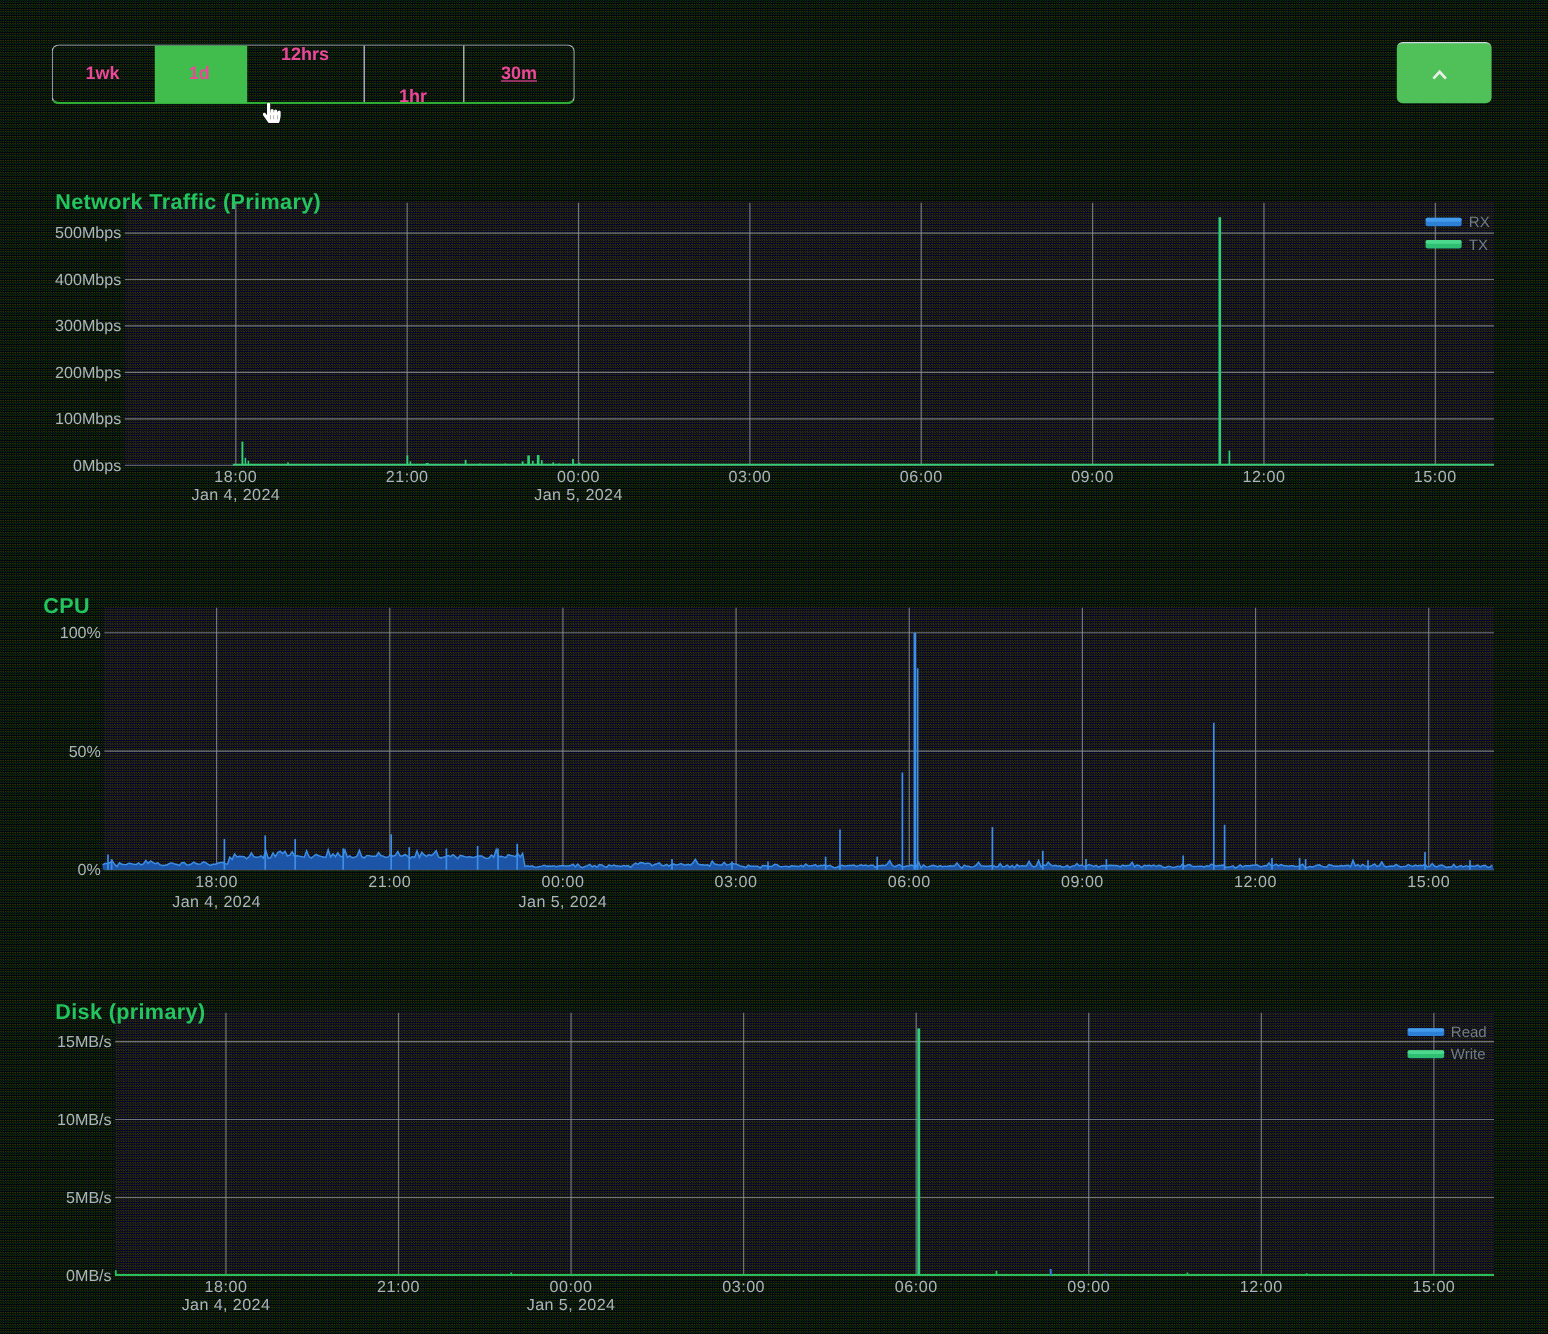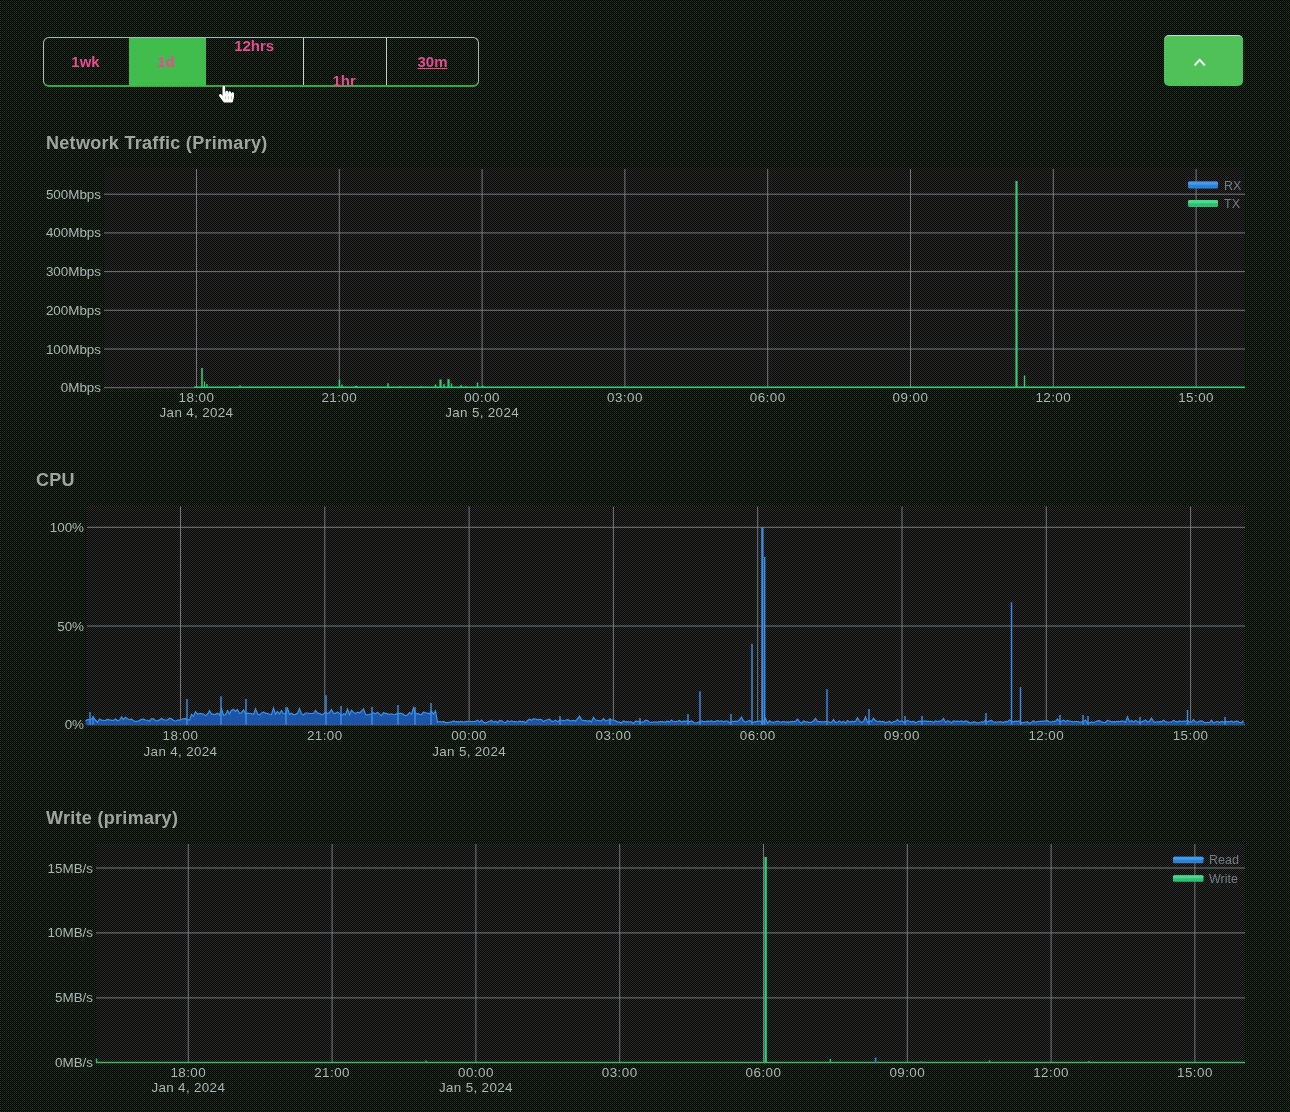--- a/index.html
+++ b/index.html
@@ -8,21 +8,21 @@
   background-image: conic-gradient(#003300 0 25%, #000000 25% 50%, #333300 50% 75%, #000033 75% 100%);
   background-size:2px 2px;
   position:relative;
 }
 .abs { position:absolute; }
 .plot {
   position:absolute;
   background-image: conic-gradient(#333300 0 25%, #000033 25% 50%, #333300 50% 75%, #000033 75% 100%);
   background-size:2px 2px;
 }
-.title { position:absolute; color:#a3a3a3; font-weight:700; font-size:18px; line-height:19px; letter-spacing:0.3px; }
+.title { position:absolute; color:#22c55e; font-weight:700; font-size:18px; line-height:19px; letter-spacing:0.3px;margin-top:25px; }
 .tablbl { text-align:center; color:#ec4899; font-weight:700; font-size:15px; line-height:15px; }
 svg text { font-family:"Liberation Sans", sans-serif; }
 </style></head><body>
 <div class="plot" style="left:104px;top:168px;width:1141px;height:220px"></div>
 <div class="plot" style="left:87px;top:506px;width:1158px;height:219px"></div>
 <div class="plot" style="left:96px;top:843px;width:1149px;height:220px"></div>
 <div class="abs" style="left:43px;top:37px;width:436px;height:50px;border:1.5px solid #aeb8c0;border-bottom:2px solid #2fae33;border-radius:6px;"></div>
 <div class="abs" style="left:128.5px;top:38px;width:77.5px;height:47.5px;background:#41bd4d;"></div>
 <div class="abs" style="left:302.5px;top:38px;width:1px;height:47px;background:#c7ced4;"></div>
 <div class="abs" style="left:386px;top:38px;width:1px;height:47px;background:#c7ced4;"></div>
@@ -33,21 +33,21 @@
 <div class="abs tablbl" style="left:387.5px;top:54px;width:90px;text-decoration:underline;">30m</div>
 <svg class="abs" style="left:218.5px;top:84.5px" width="15" height="18" viewBox="0 0 448 512">
 <path d="M448 240v96c0 3.084-.356 6.159-1.063 9.162l-32 136C410.686 499.23 394.562 512 376 512H168a40.004 40.004 0 0 1-32.35-16.473l-127.997-176c-12.993-17.866-9.043-42.883 8.822-55.876 17.867-12.994 42.884-9.043 55.877 8.823L104 315.992V40c0-22.091 17.909-40 40-40s40 17.909 40 40v200h8v-40c0-22.091 17.909-40 40-40s40 17.909 40 40v40h8v-24c0-22.091 17.909-40 40-40s40 17.909 40 40v24h8c0-22.091 17.909-40 40-40s40 17.909 40 40zm-256 80h-8v96h8v-96zm88 0h-8v96h8v-96zm88 0h-8v96h8v-96z" fill="#ffffff" stroke="#15150f" stroke-width="18" paint-order="stroke"></path>
 </svg>
 <div class="abs" style="left:1164px;top:35px;width:79px;height:51px;background:#4fc158;border-radius:5px;border-top:1px solid #cdd7dc;"></div>
 <svg class="abs" style="left:1190px;top:52px" width="28" height="20">
     <path d="M4.5 13.5 L9.7 7.8 L14.9 13.5" stroke="#e7efe9" stroke-width="2.2" fill="none"></path>
   </svg>
 <div class="title" style="left:46px;top:134px">Network Traffic (Primary)</div>
 <div class="title" style="left:36px;top:471px">CPU</div>
-<div class="title" style="left:46px;top:809px">Write (primary)</div>
+<div class="title" style="left:46px;top:809px">Disk (primary)</div>
 <svg class="abs" style="left:0;top:160px" width="1290" height="260">
     <line x1="104.0" y1="34.2" x2="1245.0" y2="34.2" stroke="#8c969a" stroke-width="1" stroke-opacity="0.76"></line>
     <line x1="104.0" y1="72.9" x2="1245.0" y2="72.9" stroke="#8c969a" stroke-width="1" stroke-opacity="0.76"></line>
     <line x1="104.0" y1="111.6" x2="1245.0" y2="111.6" stroke="#8c969a" stroke-width="1" stroke-opacity="0.76"></line>
     <line x1="104.0" y1="150.3" x2="1245.0" y2="150.3" stroke="#8c969a" stroke-width="1" stroke-opacity="0.76"></line>
     <line x1="104.0" y1="189.0" x2="1245.0" y2="189.0" stroke="#8c969a" stroke-width="1" stroke-opacity="0.76"></line>
     <line x1="104.0" y1="227.7" x2="1245.0" y2="227.7" stroke="#8c969a" stroke-width="1" stroke-opacity="0.76"></line>
     <line x1="196.5" y1="9.0" x2="196.5" y2="227.7" stroke="#8c969a" stroke-width="1" stroke-opacity="0.76"></line>
     <line x1="339.3" y1="9.0" x2="339.3" y2="227.7" stroke="#8c969a" stroke-width="1" stroke-opacity="0.76"></line>
     <line x1="482.1" y1="9.0" x2="482.1" y2="227.7" stroke="#8c969a" stroke-width="1" stroke-opacity="0.76"></line>

